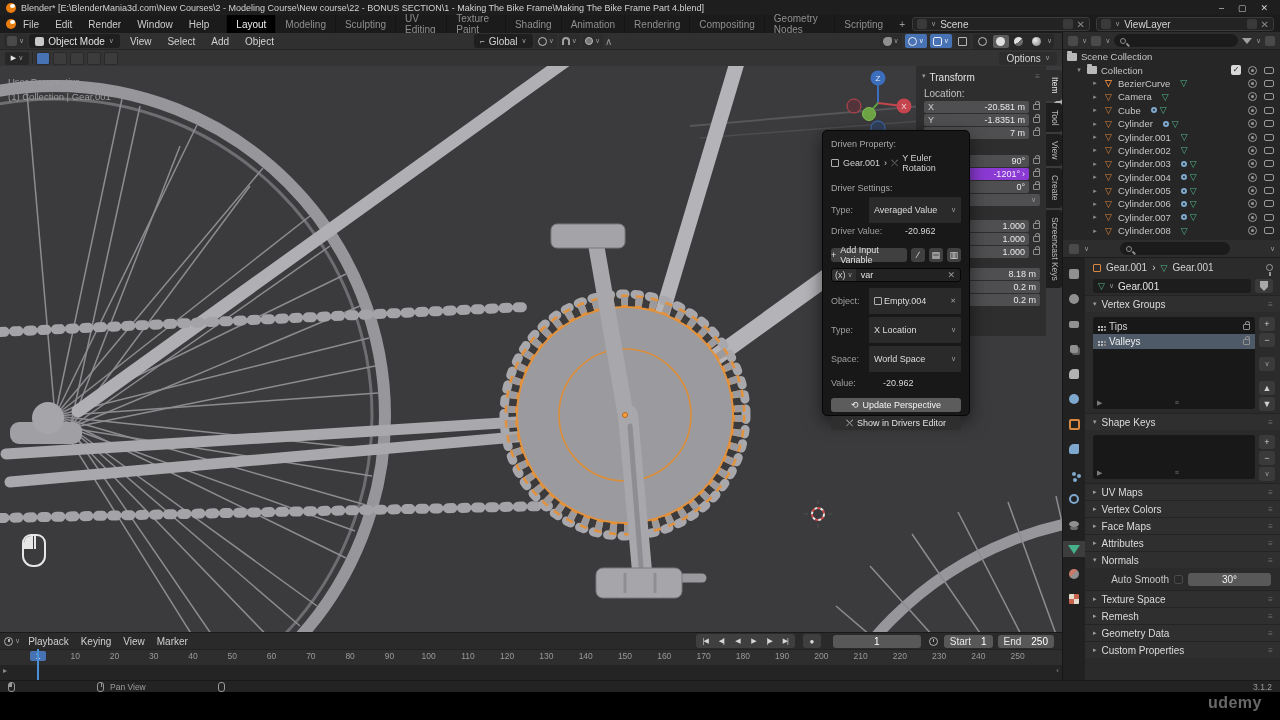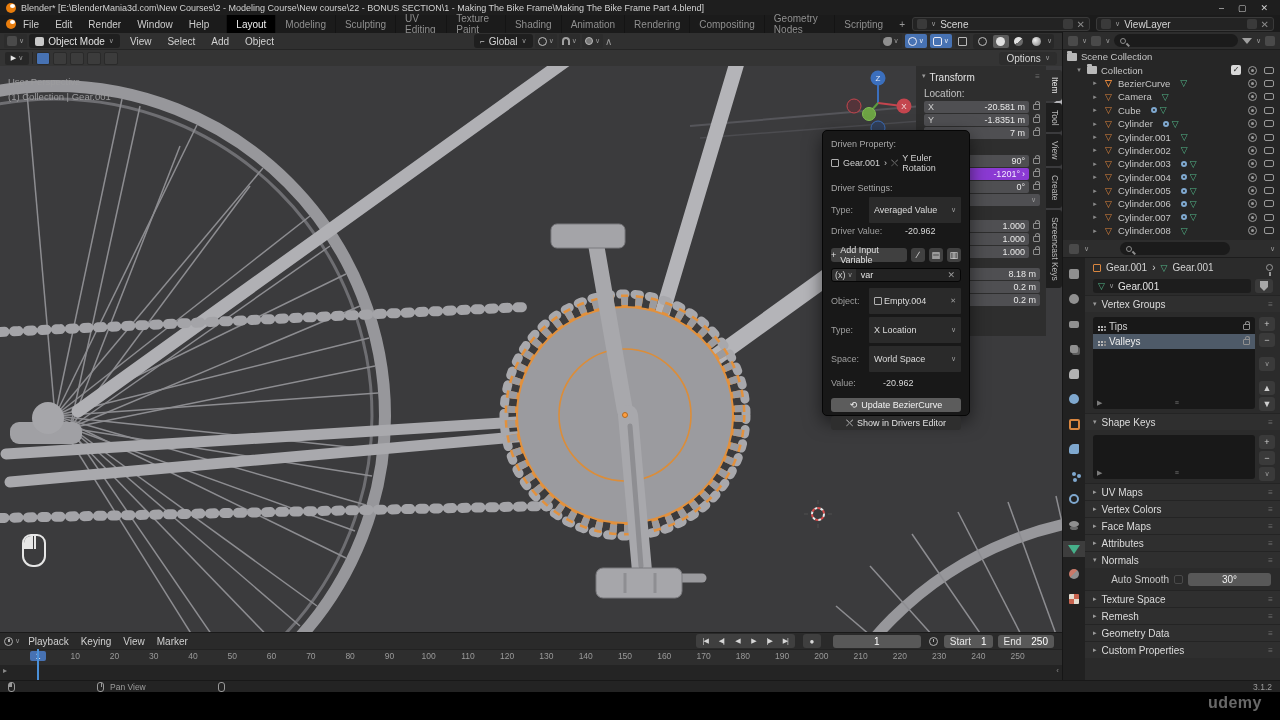--- a/index.html
+++ b/index.html
@@ -637,21 +637,21 @@
             <span>World Space</span>
             <span class="dd">∨</span>
           </span>
         </div>
       <div class="frow" style="margin-top:6px;">
           <span class="lbl">Value:</span>
         <span class="pval">-20.962</span>
         </div>
       <div class="pbtn updbtn">
           <span>⟲</span>
-          <span>Update BezierCurve</span>
+          <span>Update Perspective</span>
         </div>
       <div class="pbtn drvbtn">
           <span>⤬</span>
           <span>Show in Drivers Editor</span>
         </div>
     </div>
   </div>
 
   <div class="abs outliner">
     <div class="ol-head">

